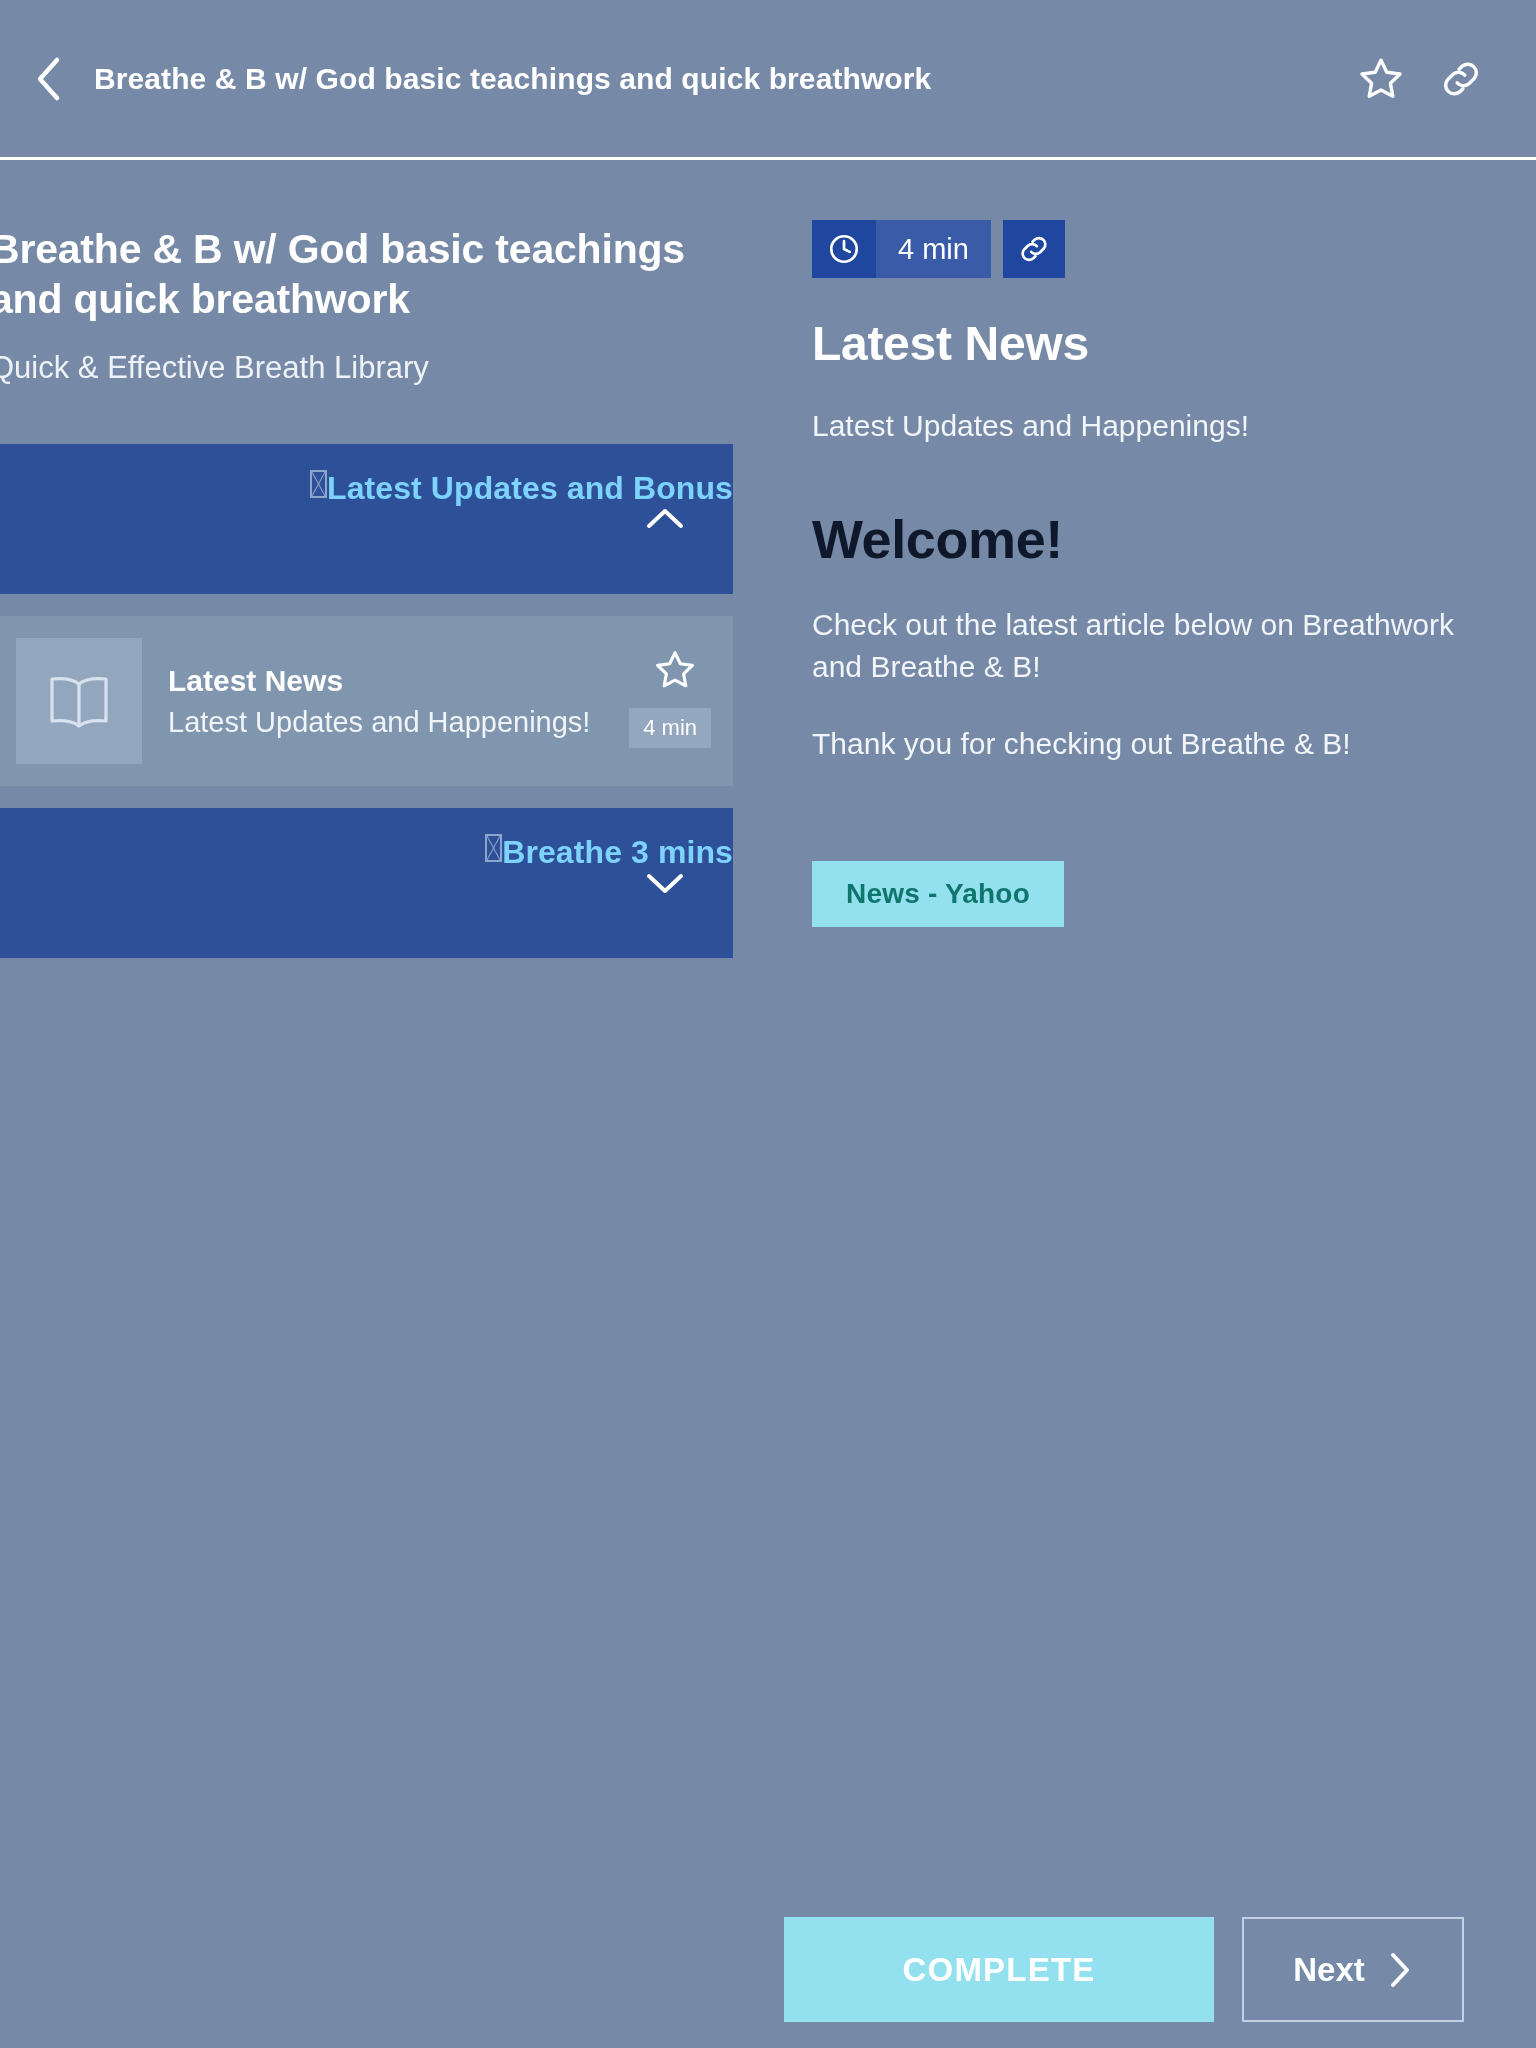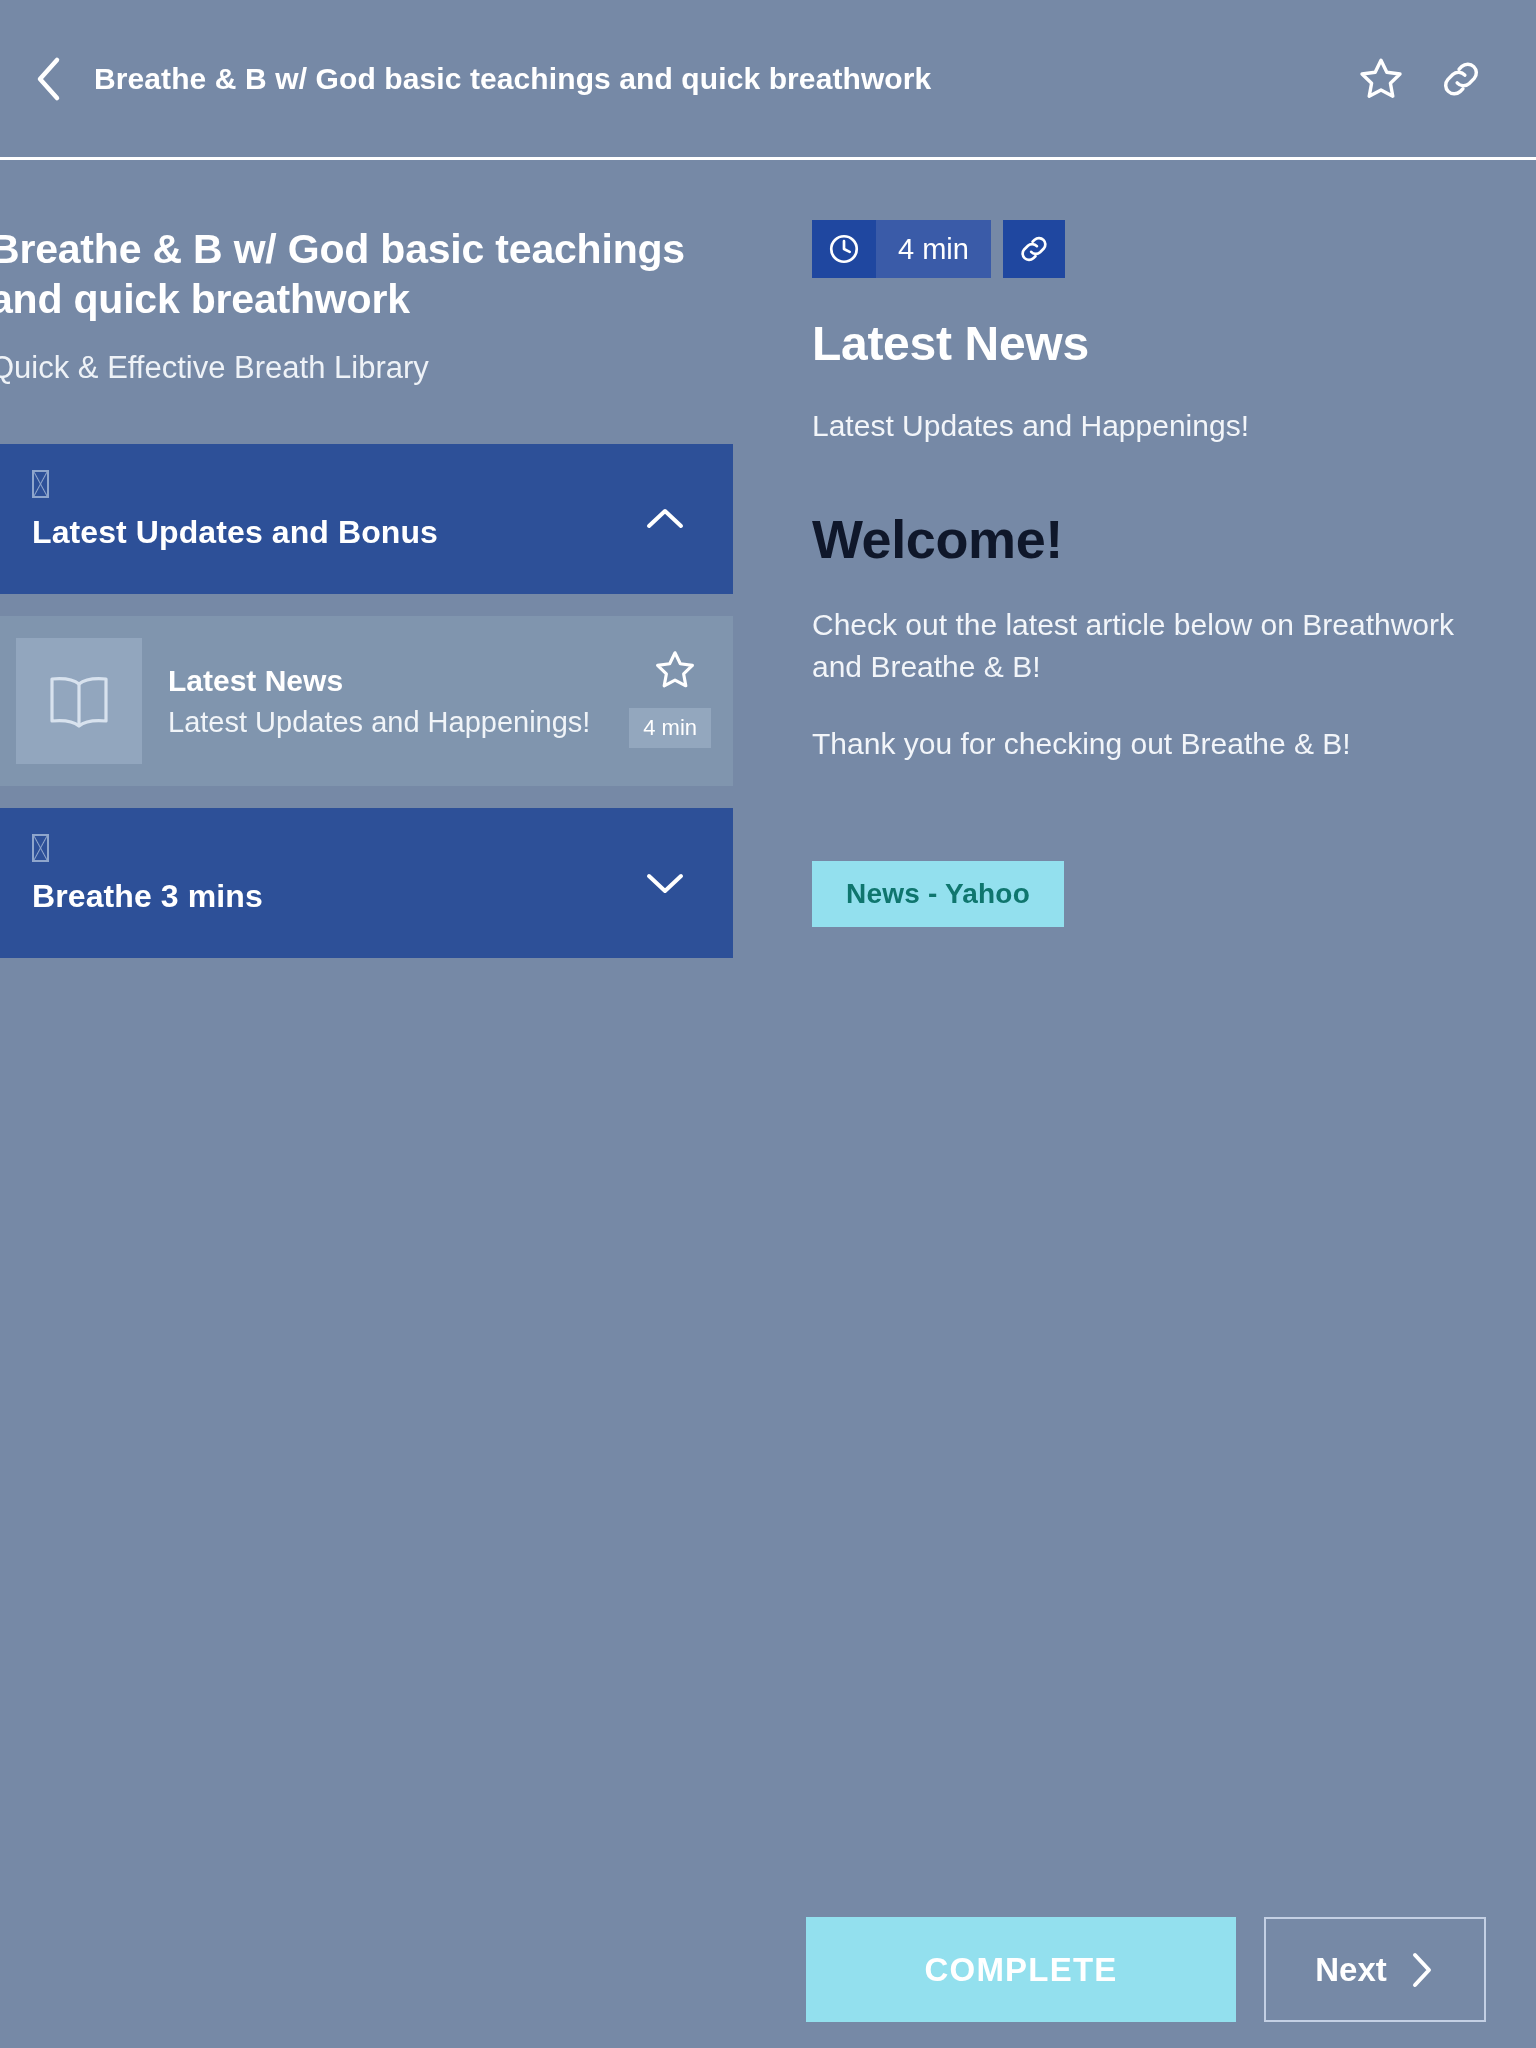--- a/index.html
+++ b/index.html
@@ -82,24 +82,24 @@
     margin-left:-10px;
   }
   .course-sub {
     color:#eef2f7; font-size:31px; line-height:1.3;
     padding-top:24px; margin-left:-10px;
   }
 
   
   .sections { margin-top:56px; width:733px; }
   .sec-head {
-    background:#2d5098; color:#ffffff;
+    background:#2d5098; color:#7dd3fc;
     padding:26px 0 28px 32px; position:relative;
     min-height:150px; cursor:pointer;
-    display:flex; flex-direction:column; justify-content:flex-start;
+    display:flex; flex-direction:row; justify-content:flex-end;
   }
   .sec-tofu {
     display:inline-block; width:17px; height:28px;
     border:2px solid #8fa6cc; position:relative; margin-bottom:16px;
   }
   .sec-tofu::before, .sec-tofu::after {
     content:""; position:absolute; left:0; top:0; width:100%; height:100%;
   }
   .sec-tofu::before {
     background:linear-gradient(to bottom right, transparent calc(50% - 1px), #8fa6cc 50%, transparent calc(50% + 1px));
@@ -165,21 +165,21 @@
   }
   .news-btn {
     display:inline-block; background:#93e0ee; color:#0f766e;
     font-size:28px; font-weight:bold; padding:17px 34px;
     margin-top:96px; cursor:pointer; letter-spacing:.2px;
   }
 
   
   .bottom {
     position:absolute; right:0; bottom:26px;
-    display:flex; align-items:center; gap:28px; padding-right:50px;
+    display:flex; align-items:center; gap:28px; padding-right:72px;
   }
   .btn-complete {
     background:#93e0ee; color:#ffffff; font-size:33px; font-weight:bold;
     width:430px; height:105px; display:flex; align-items:center;
     justify-content:center; letter-spacing:1.2px; cursor:pointer;
     border:none;
   }
   .btn-next {
     background:transparent; border:2px solid #c4d0e4; color:#ffffff;
     font-size:33px; font-weight:bold; width:222px; height:105px;

